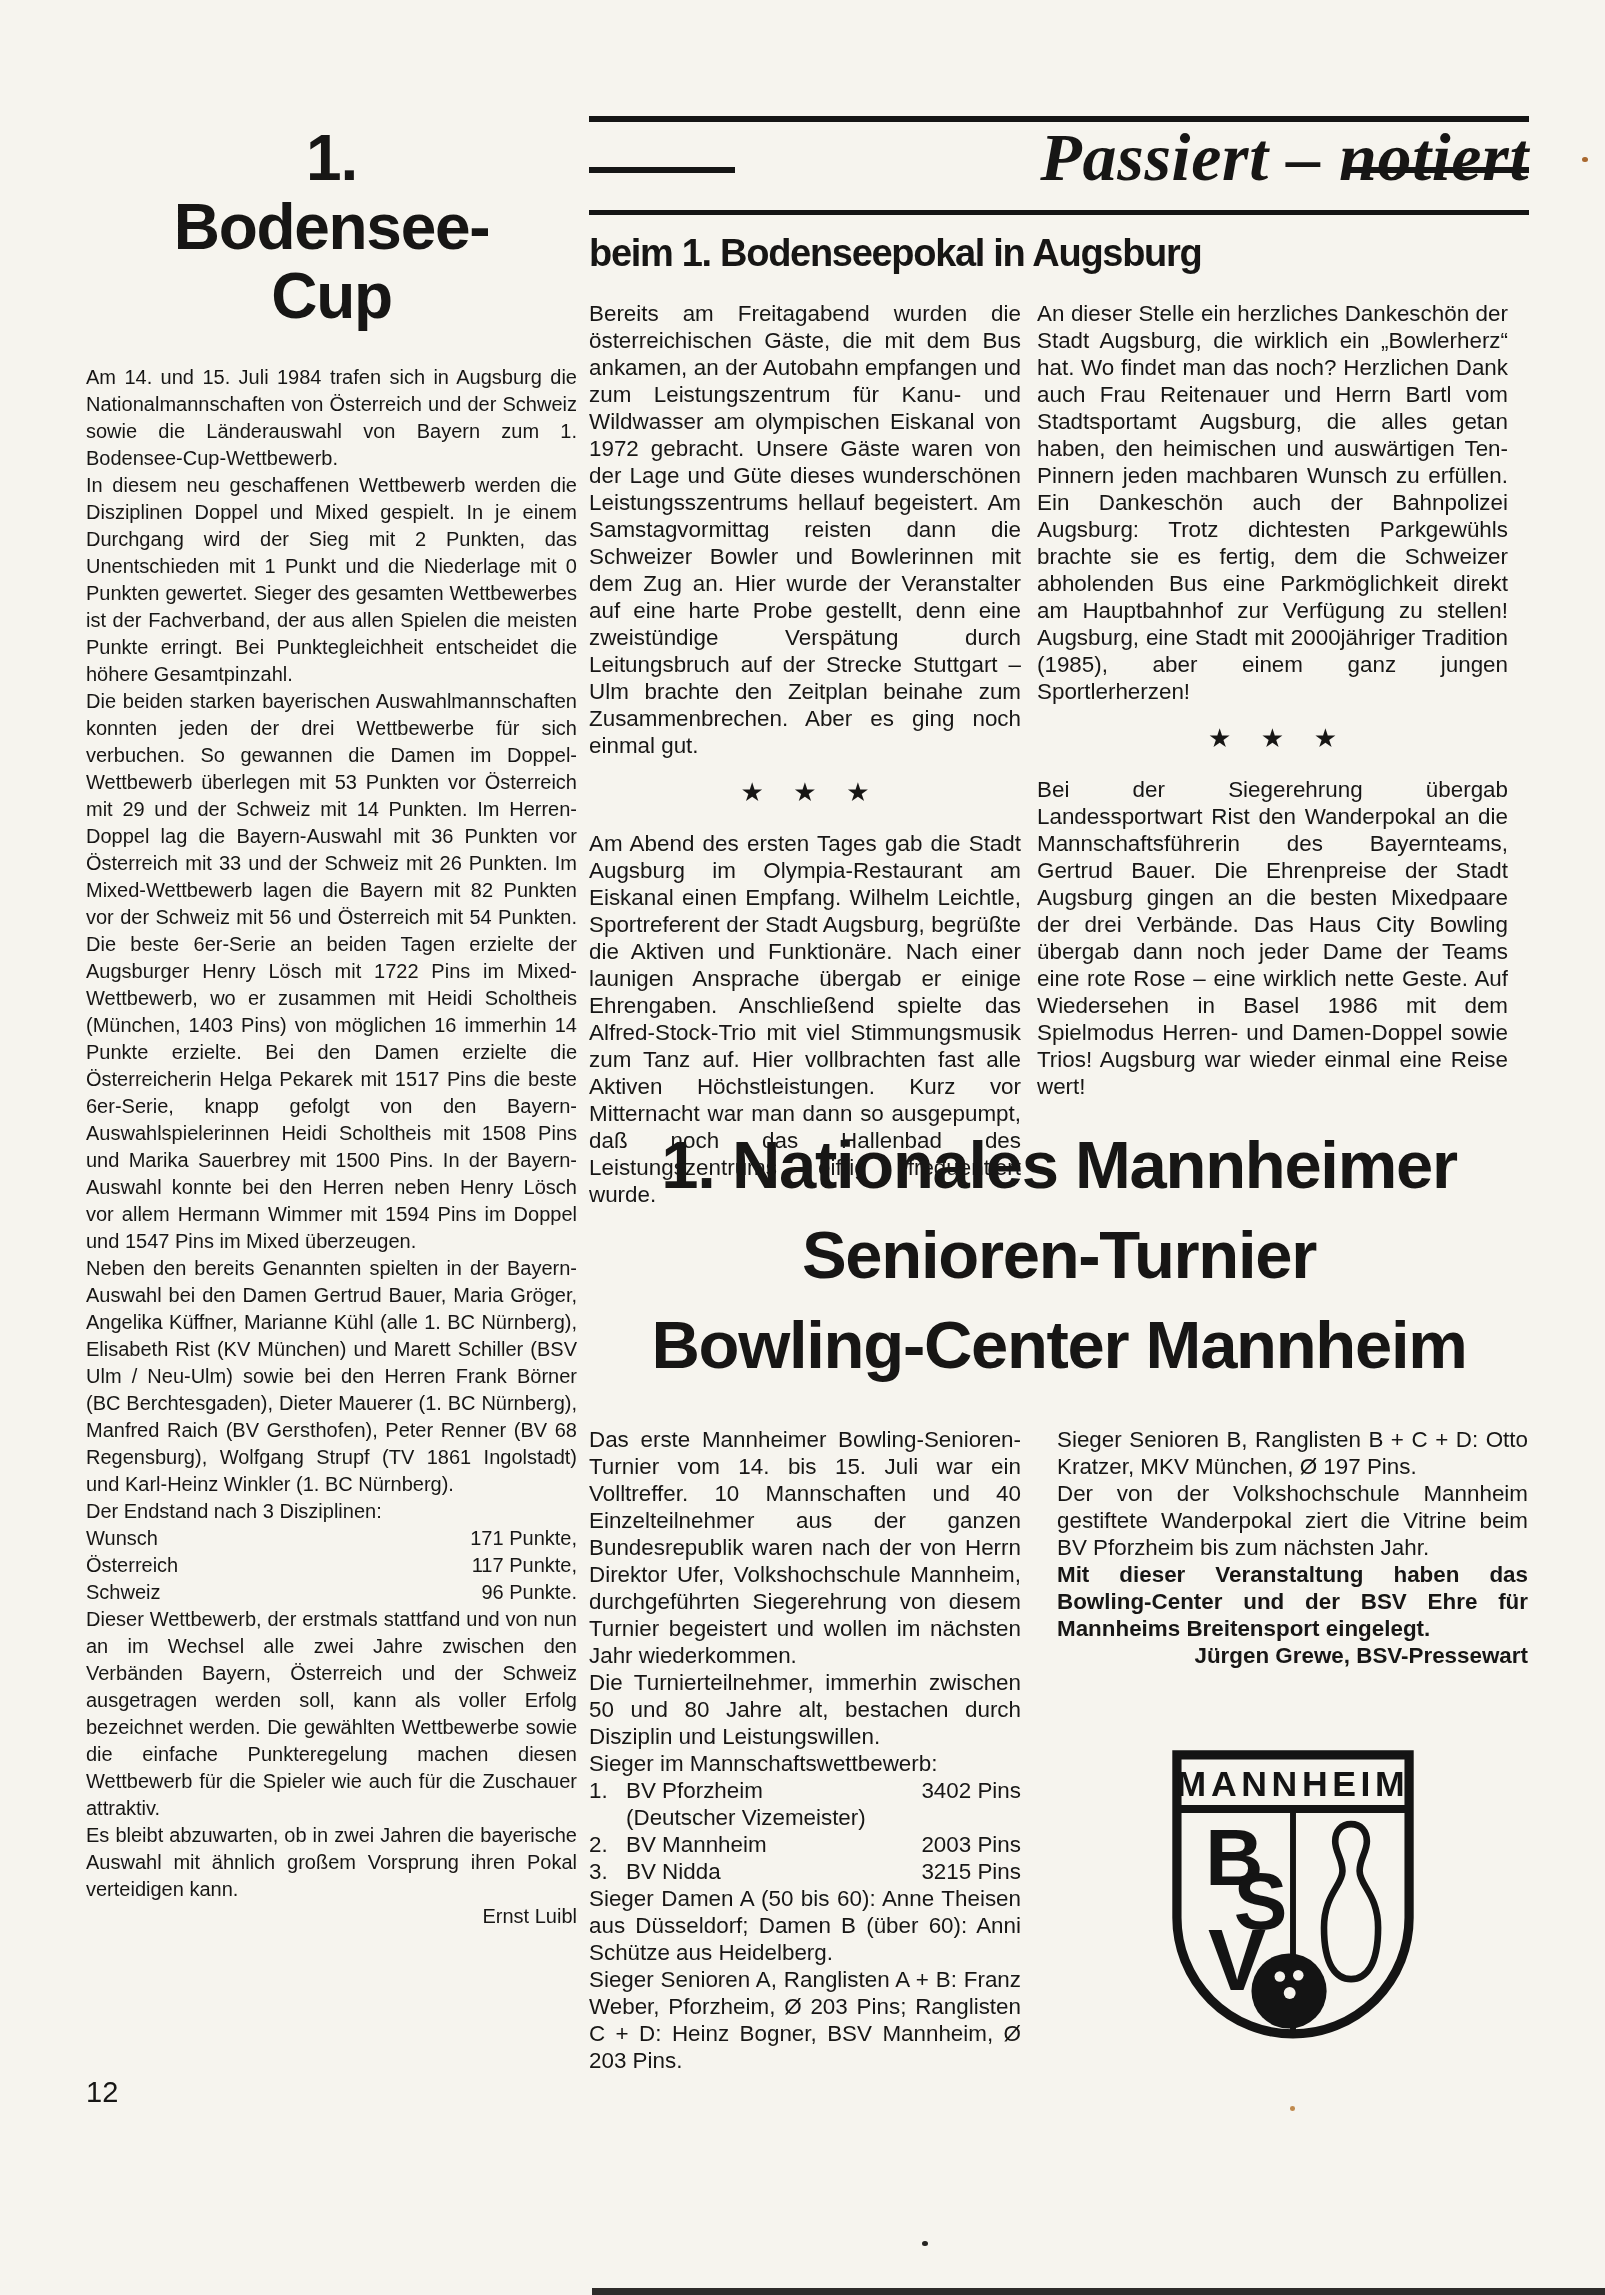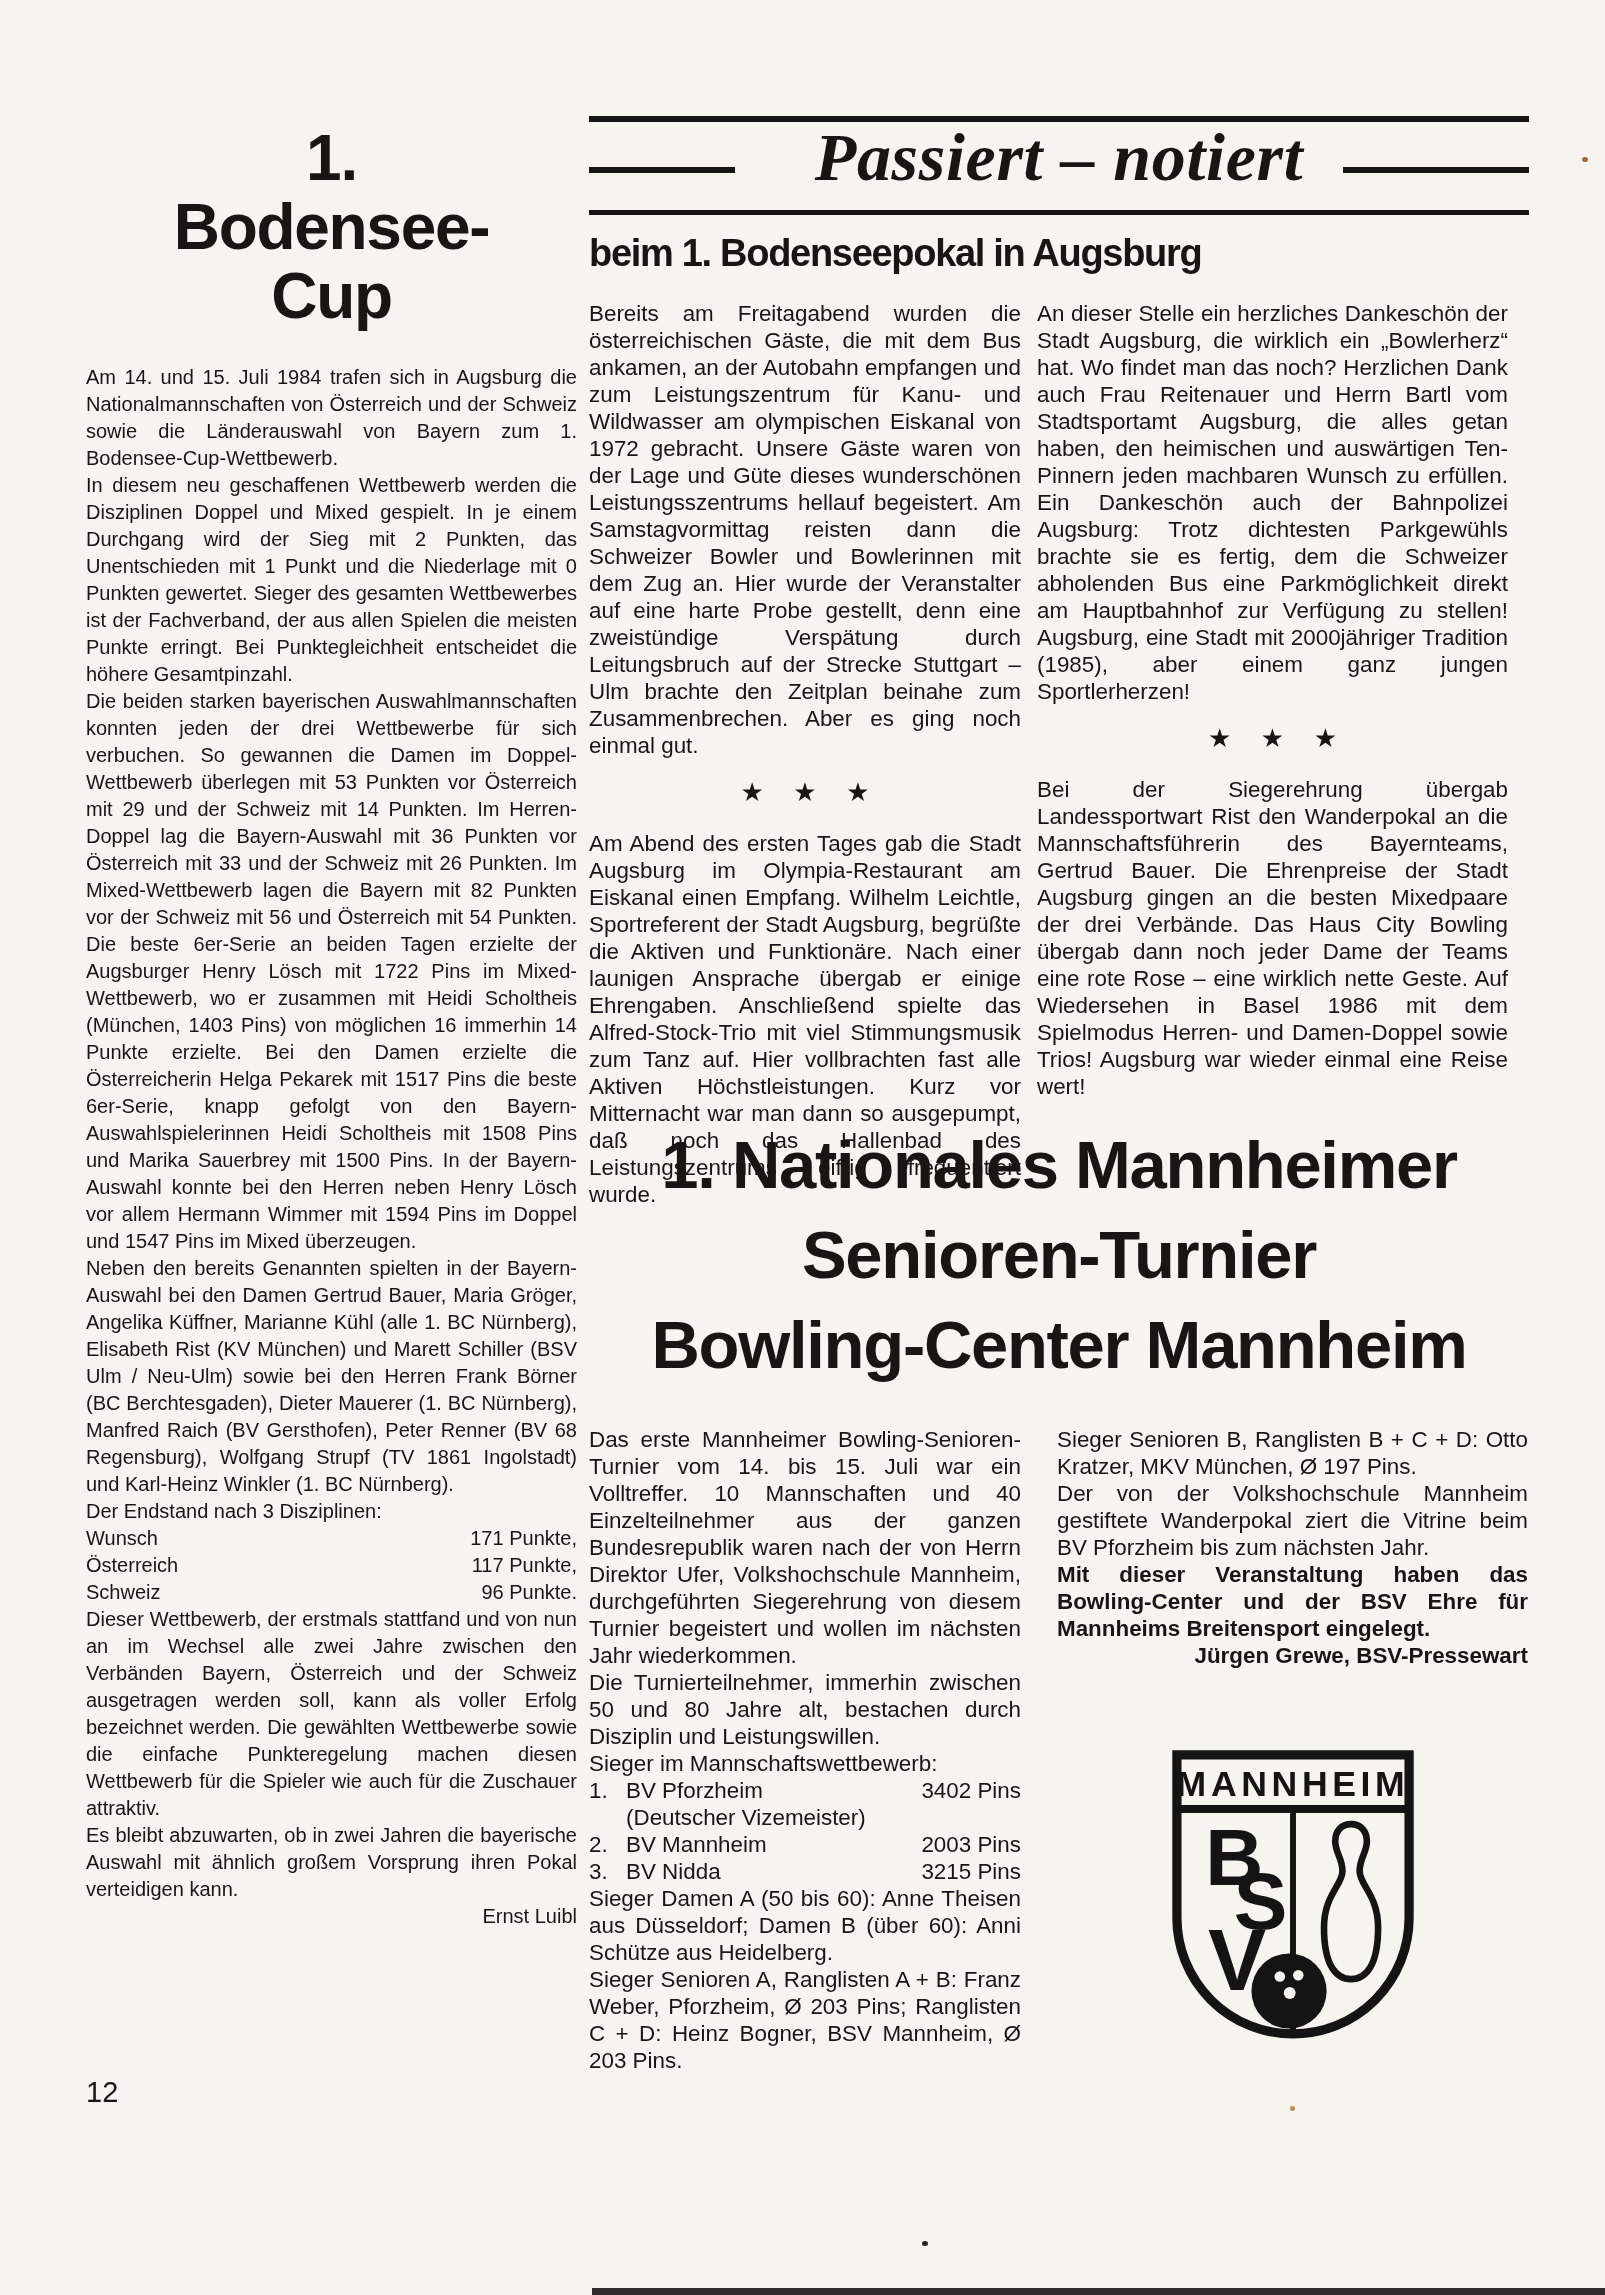--- a/index.html
+++ b/index.html
@@ -15,21 +15,21 @@
   .bc-title span{display:block;}
   .article-body{font-size:20px;line-height:27px;}
   .para{margin:0;text-align:justify;}
   .standing-row{display:flex;justify-content:space-between;}
   .byline{text-align:right;}
   .page-number{position:absolute;left:86px;top:2076px;font-size:29px;}
   
   .passiert{position:absolute;left:589px;top:116px;width:940px;}
   .pn-header{position:relative;height:100px;}
   .pn-rule-top{position:absolute;top:0;left:0;right:0;height:6px;background:#151515;}
-  .pn-title{position:absolute;top:5.3px;left:0;right:0;margin:0;text-align:center;
+  .pn-title{position:absolute;top:5.3px;left:0;right:0;margin:0;text-align:right;
     font-family:"Liberation Serif",serif;font-style:italic;font-weight:bold;
     font-size:68px;line-height:73px;letter-spacing:0.7px;}
   .pn-dash{position:absolute;top:51px;height:6px;background:#151515;}
   .pn-dash-left{left:0;width:146px;}
   .pn-dash-right{right:0;width:186px;}
   .pn-rule-bottom{position:absolute;top:94px;left:0;right:0;height:4.6px;background:#151515;}
   .pn-subtitle{margin:17px 0 0 0;font-size:38px;line-height:41px;font-weight:bold;letter-spacing:-1.3px;}
   .cols{display:flex;gap:16px;margin-top:26px;font-size:22.4px;line-height:27px;}
   .col-a{width:432px;}
   .col-b{width:471px;}

